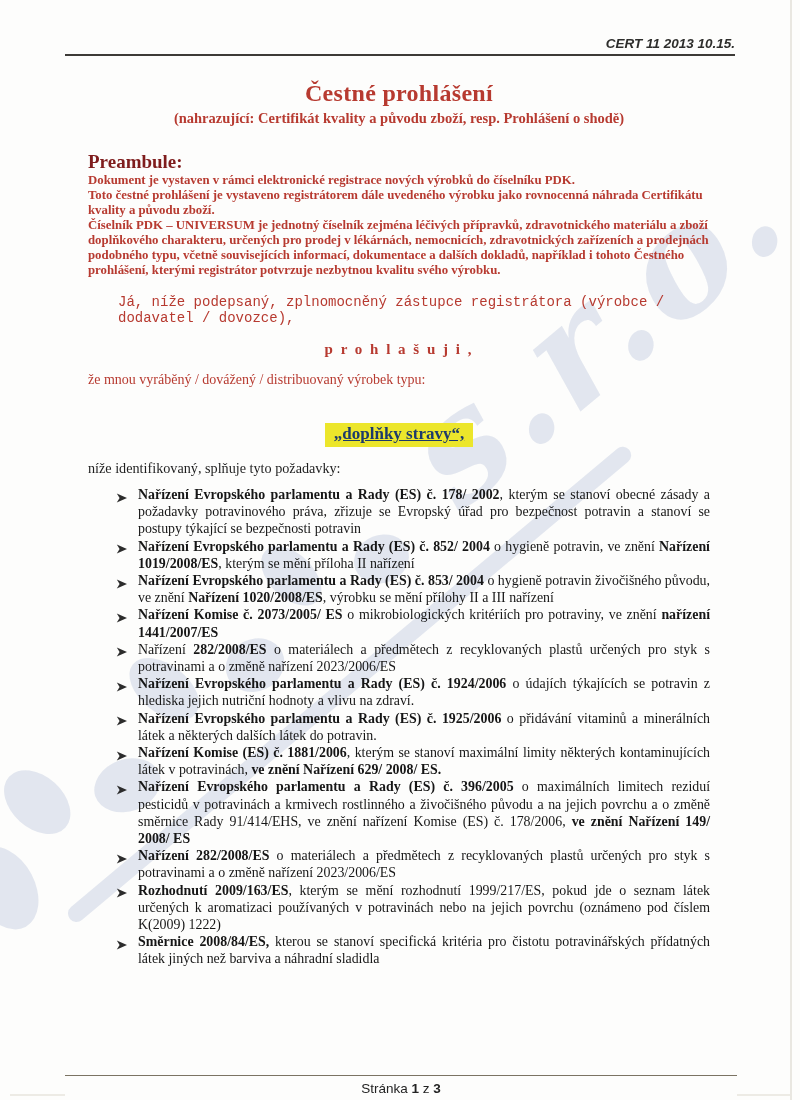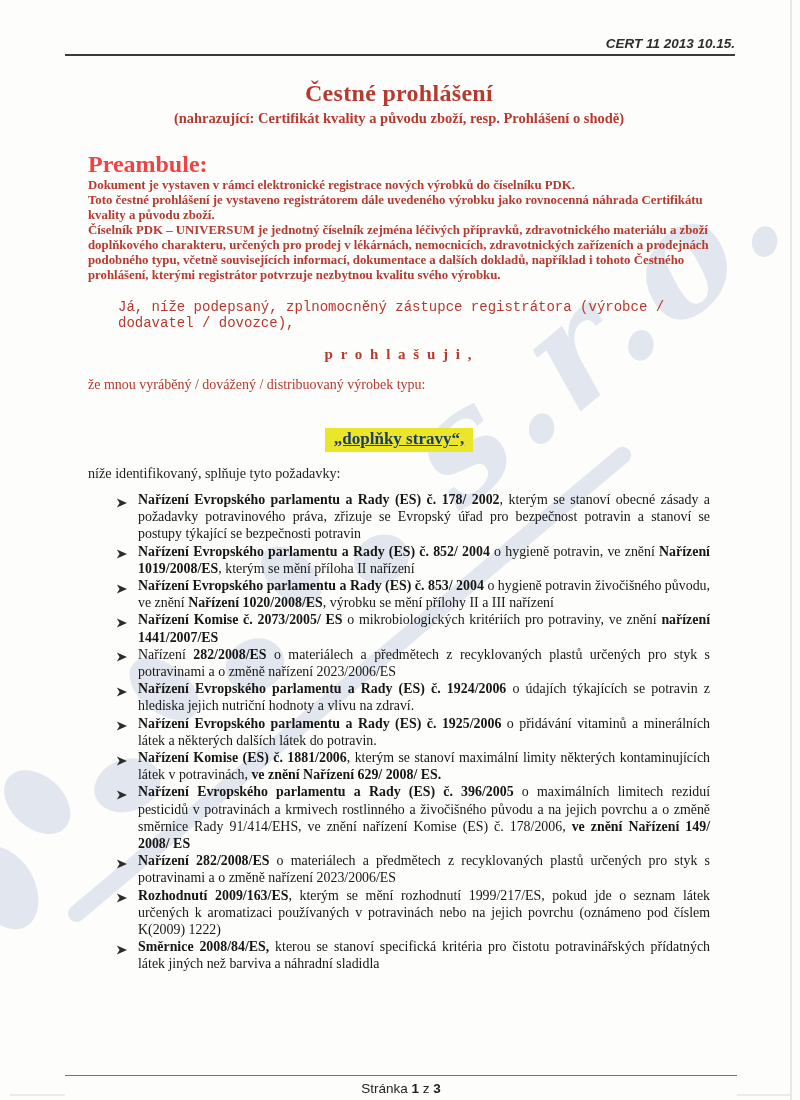--- a/index.html
+++ b/index.html
@@ -32,21 +32,21 @@
     margin-top:24px;text-align:center;
     color:#b73a30;font-weight:bold;font-size:24px;letter-spacing:0.3px;
   }
   .doc-subtitle{
     margin-top:3px;text-align:center;
     color:#b73a30;font-weight:bold;font-size:14.5px;
   }
 
   .preamble-heading{
     margin-top:24px;
-    color:#ef4444;font-weight:bold;font-size:24px;
+    color:#7f1d1d;font-weight:bold;font-size:19px;
   }
   .preamble p{
     margin:0;color:#b73a30;font-weight:bold;
     font-size:12.8px;line-height:15px;
   }
 
   .decl-intro{margin:16px 0 0 30px;color:#b73a30;font-size:14px;font-family:Liberation Mono, monospace;}
   .decl-verb{
     margin-top:15px;text-align:center;
     color:#b73a30;font-weight:bold;font-size:15px;letter-spacing:2px;

